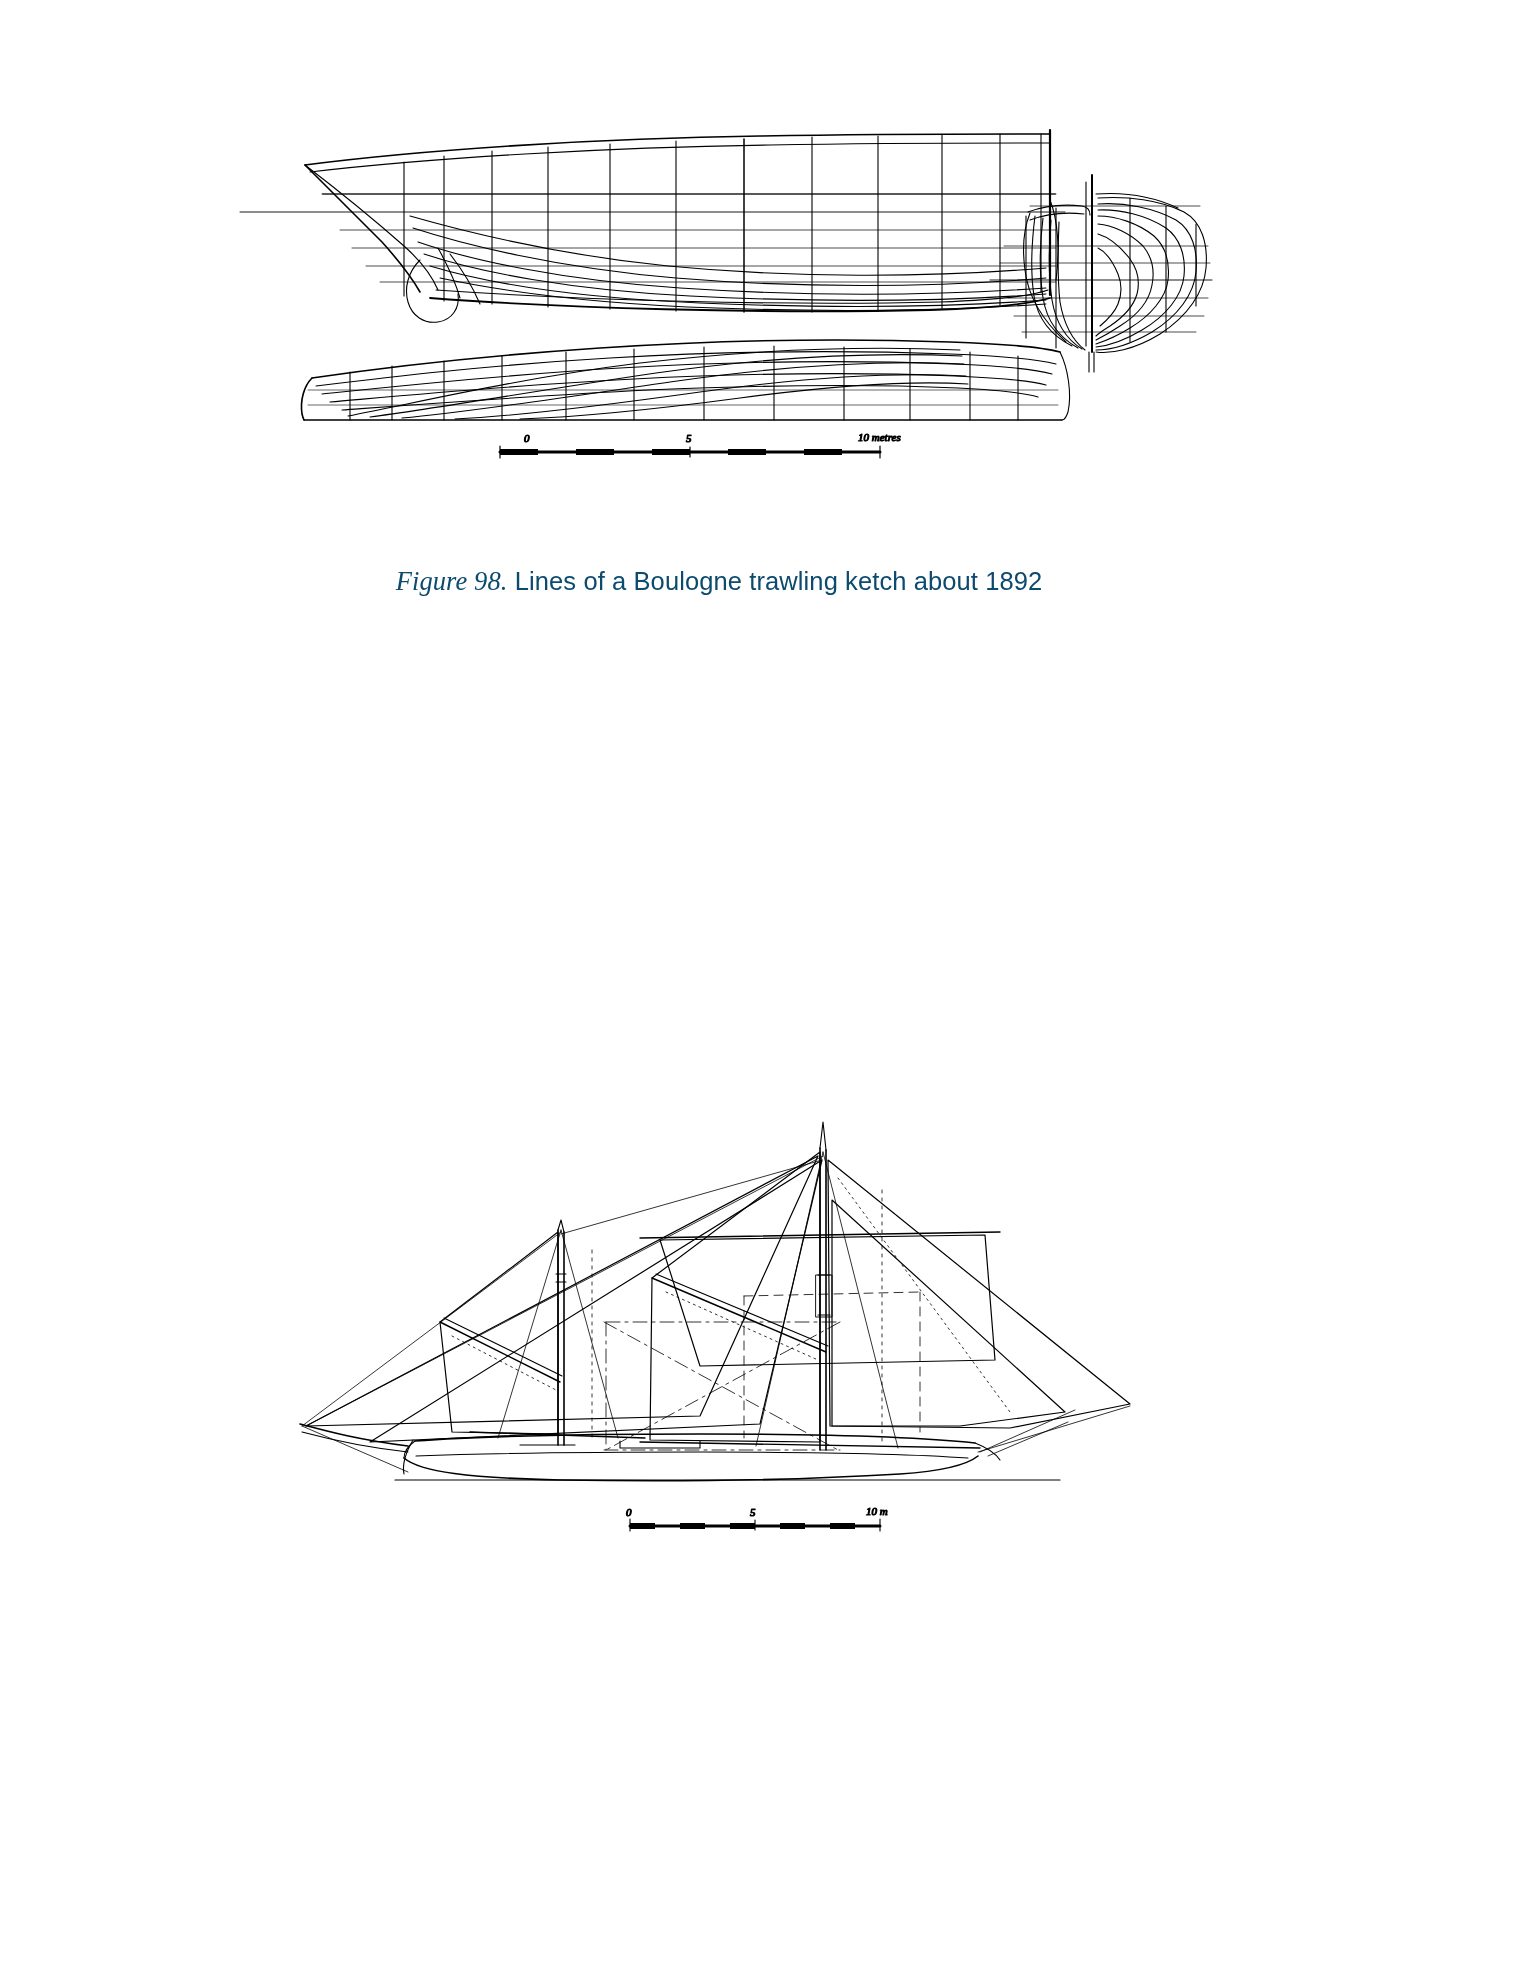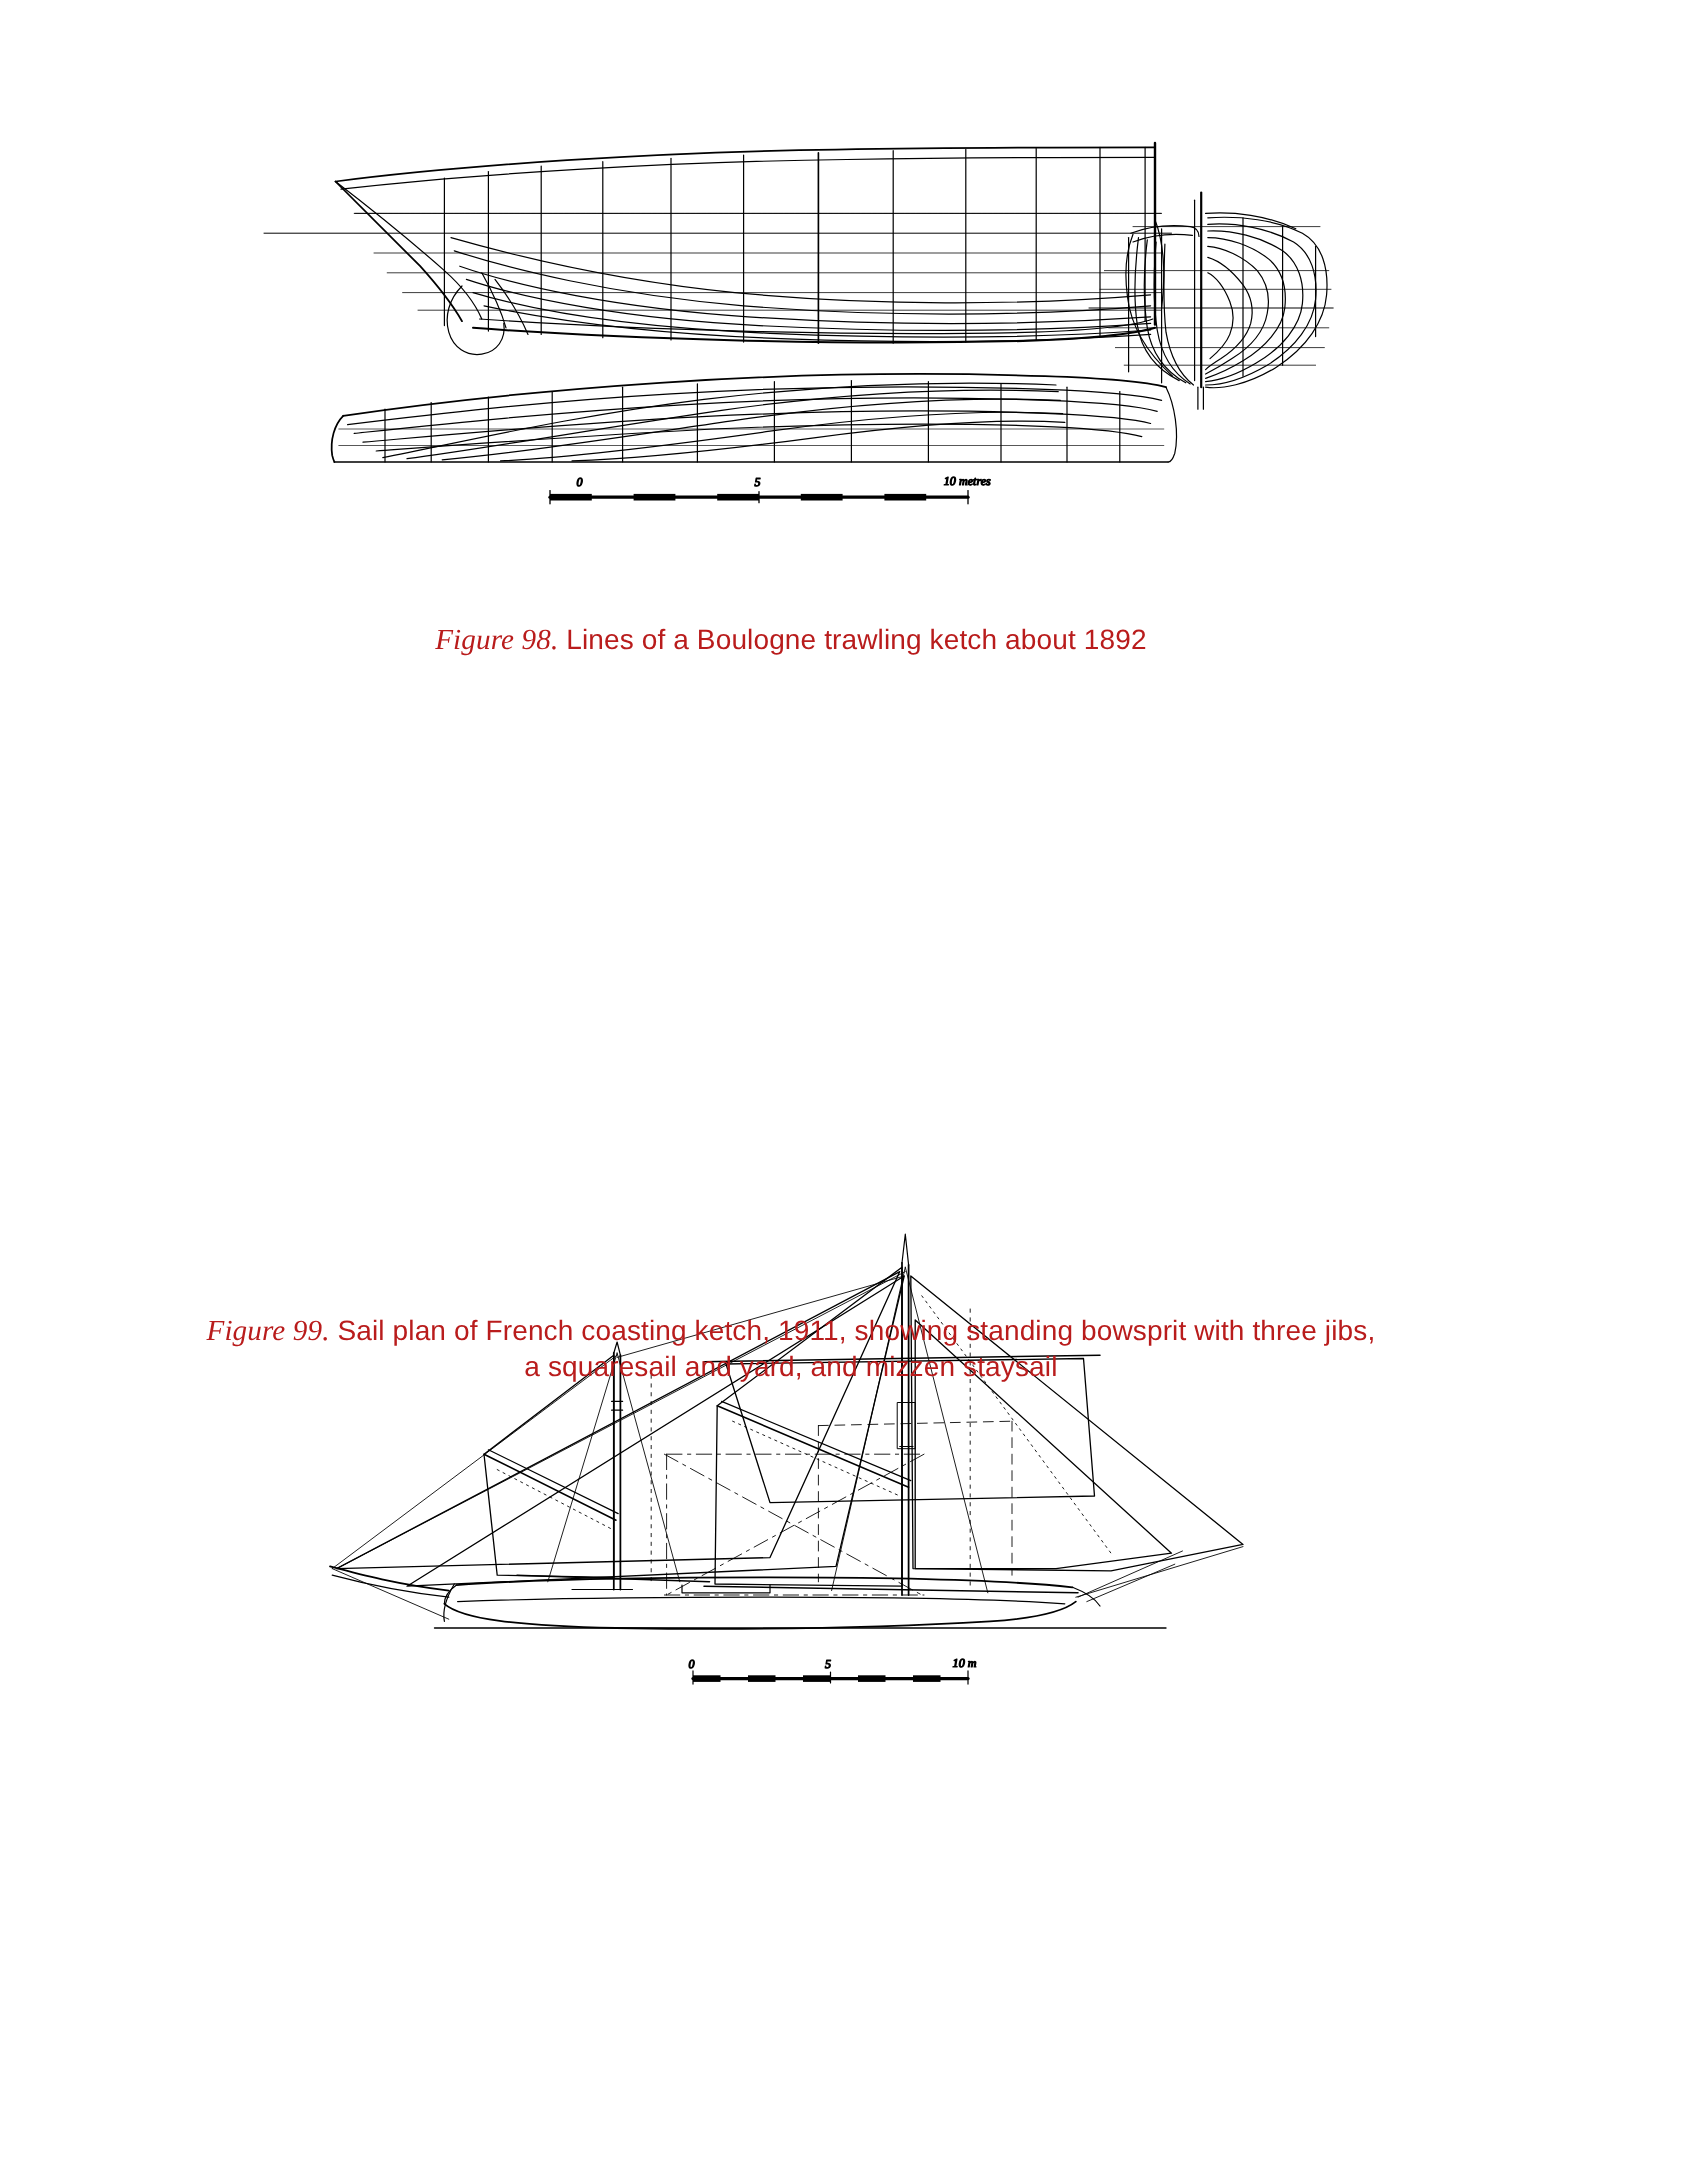--- a/index.html
+++ b/index.html
@@ -31,21 +31,21 @@
     width: 100%;
     height: 100%;
   }
 
   
   .caption {
     position: absolute;
     left: 0;
     width: 1438px;
     text-align: center;
-    color: #b91c1c;
+    color: #0c4a6e;
     font-family: "Liberation Sans", sans-serif;
     font-size: 25.5px;
     line-height: 33px;
     letter-spacing: 0.1px;
   }
   .caption .fignum {
     font-family: "Liberation Serif", serif;
     font-style: italic;
     font-size: 26.5px;
   }
@@ -368,22 +368,15 @@
           <path d="M755,460 L755,470" stroke-width="1.1"></path>
           <path d="M880,459 L880,471" stroke-width="1.1"></path>
         </g>
         <text class="scalelabel" x="626" y="456">0</text>
         <text class="scalelabel" x="750" y="456">5</text>
         <text class="scalelabel" x="866" y="455">10 m</text>
       </g>
     </svg>
   </div>
 
-  <div class="caption" id="fig-99-caption">
-    <div>
-      <span class="fignum">Figure 99.</span>
-      <span class="captext">Sail plan of French coasting ketch, 1911, showing standing bowsprit with three jibs,</span>
-    </div>
-    <div class="captext">a squaresail and yard, and mizzen staysail</div>
-  </div>
 
 
 </div>
 
 </body></html>

